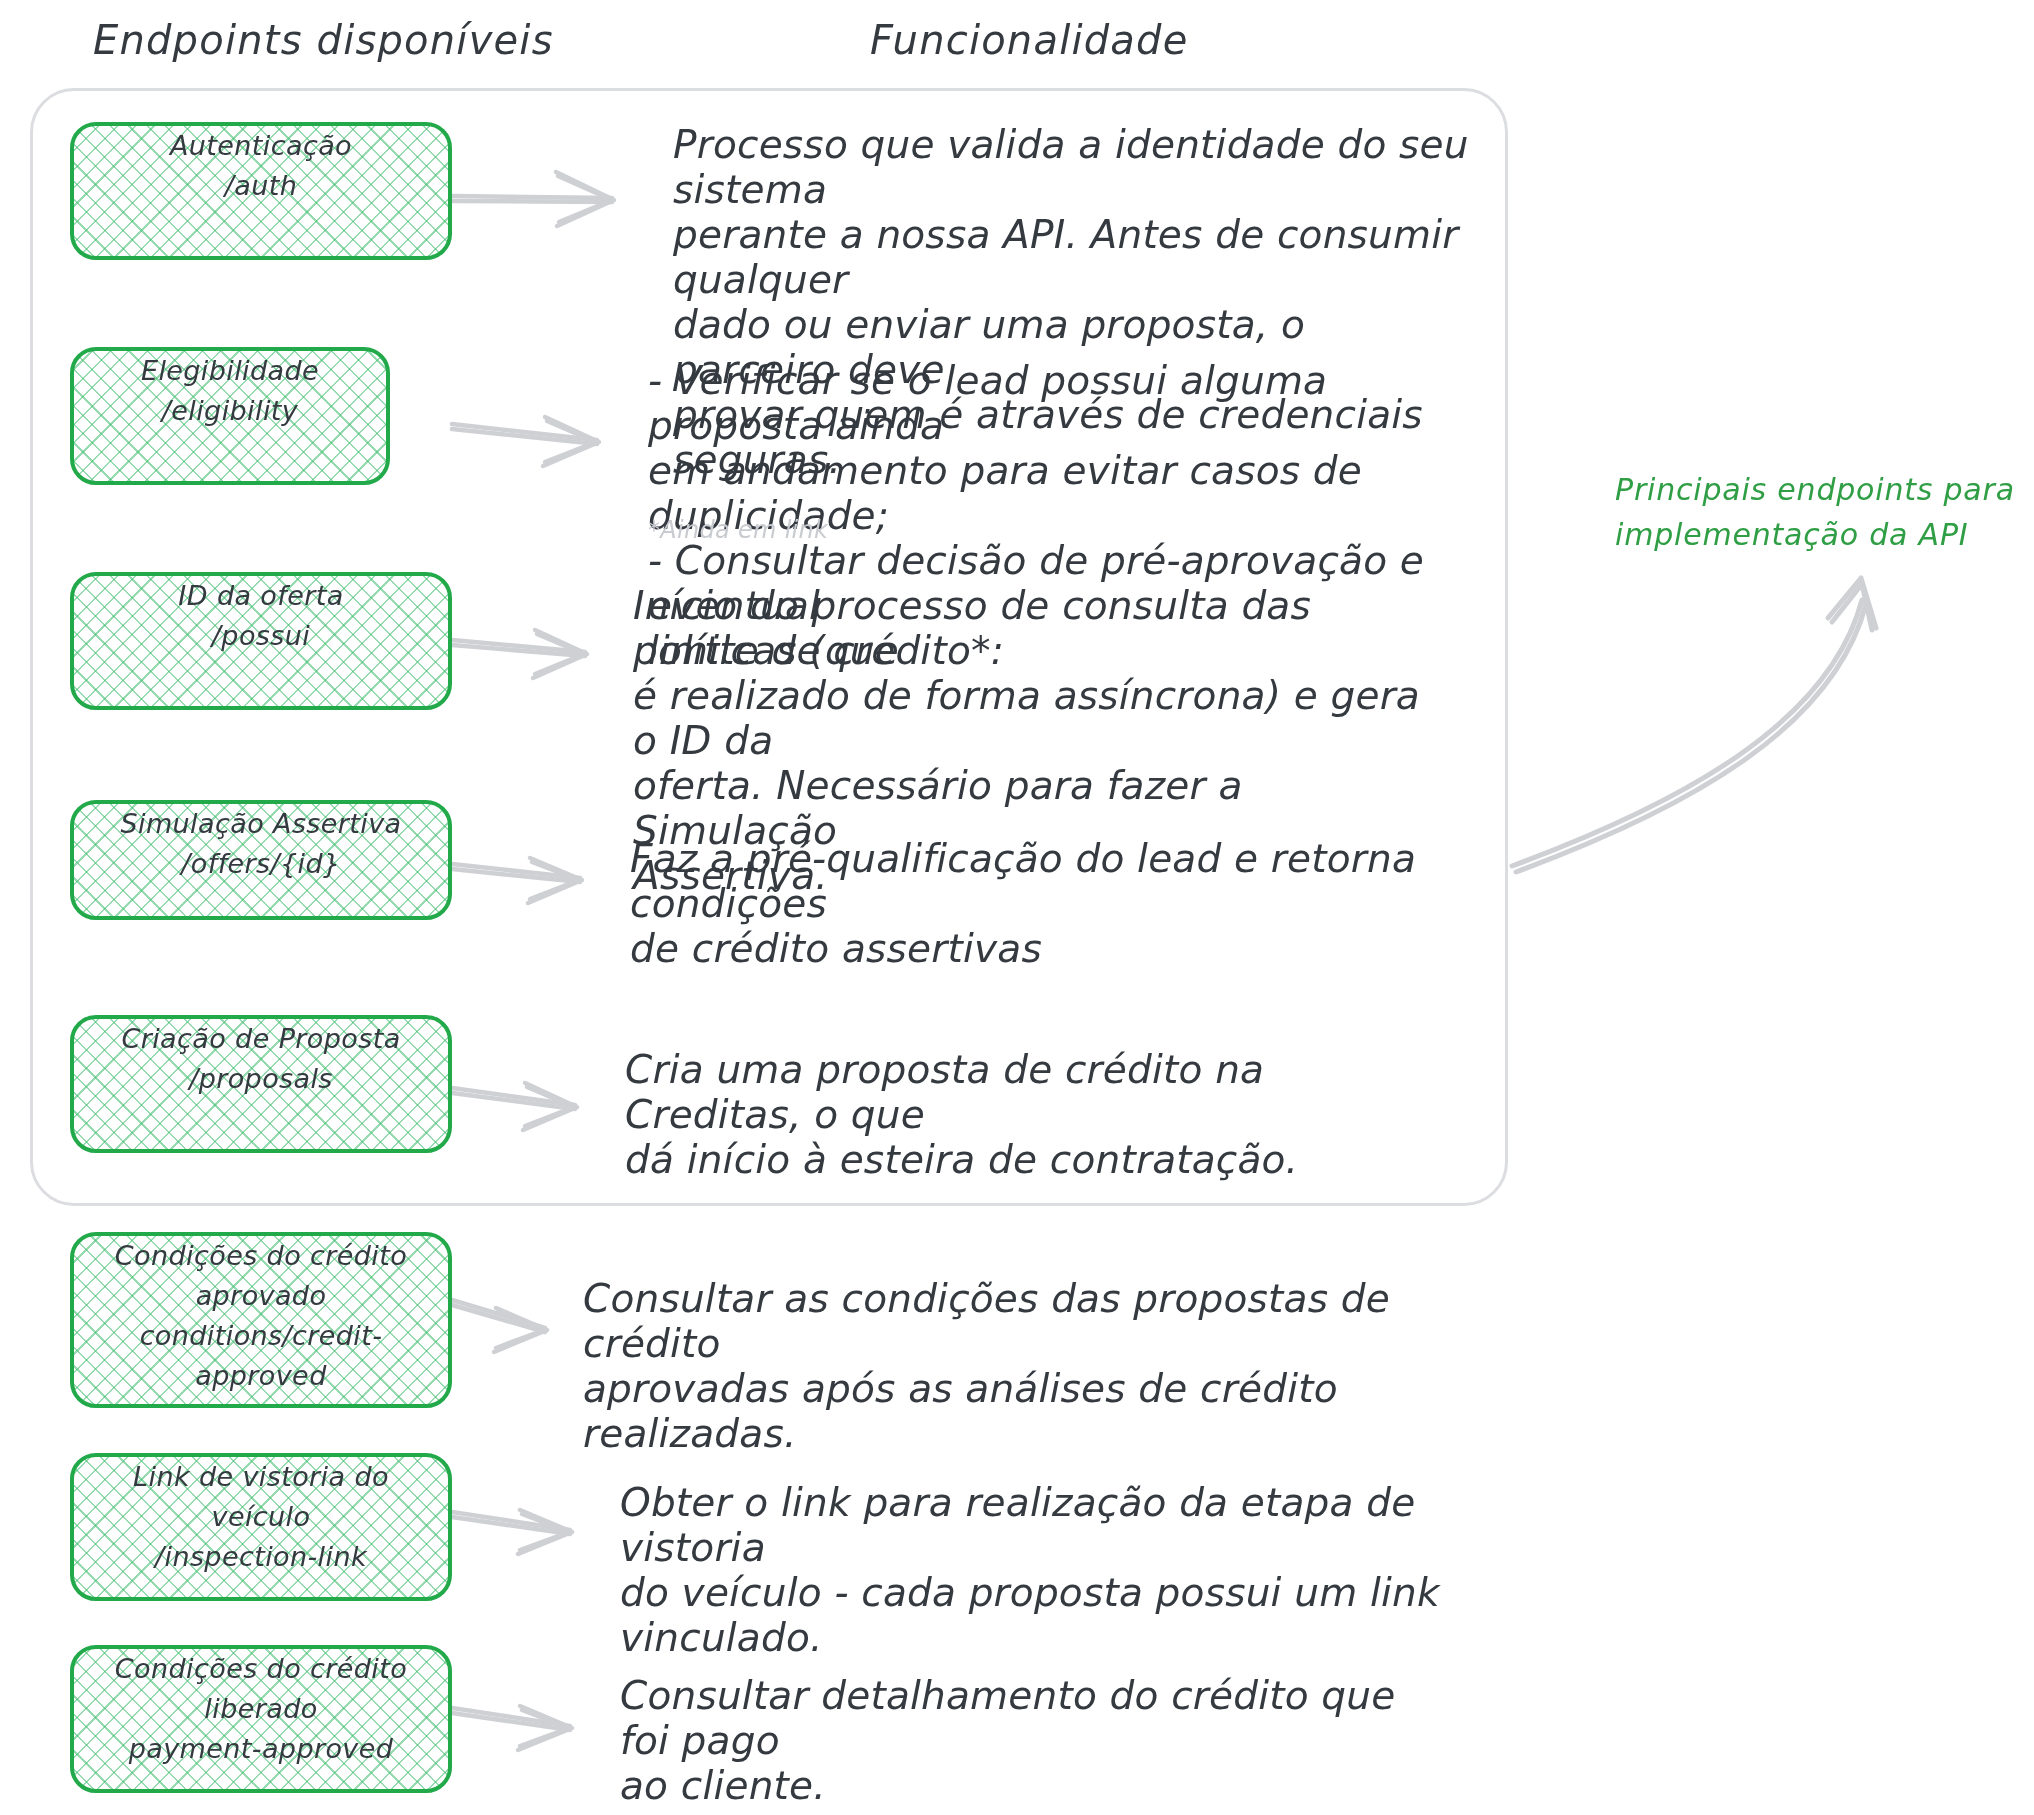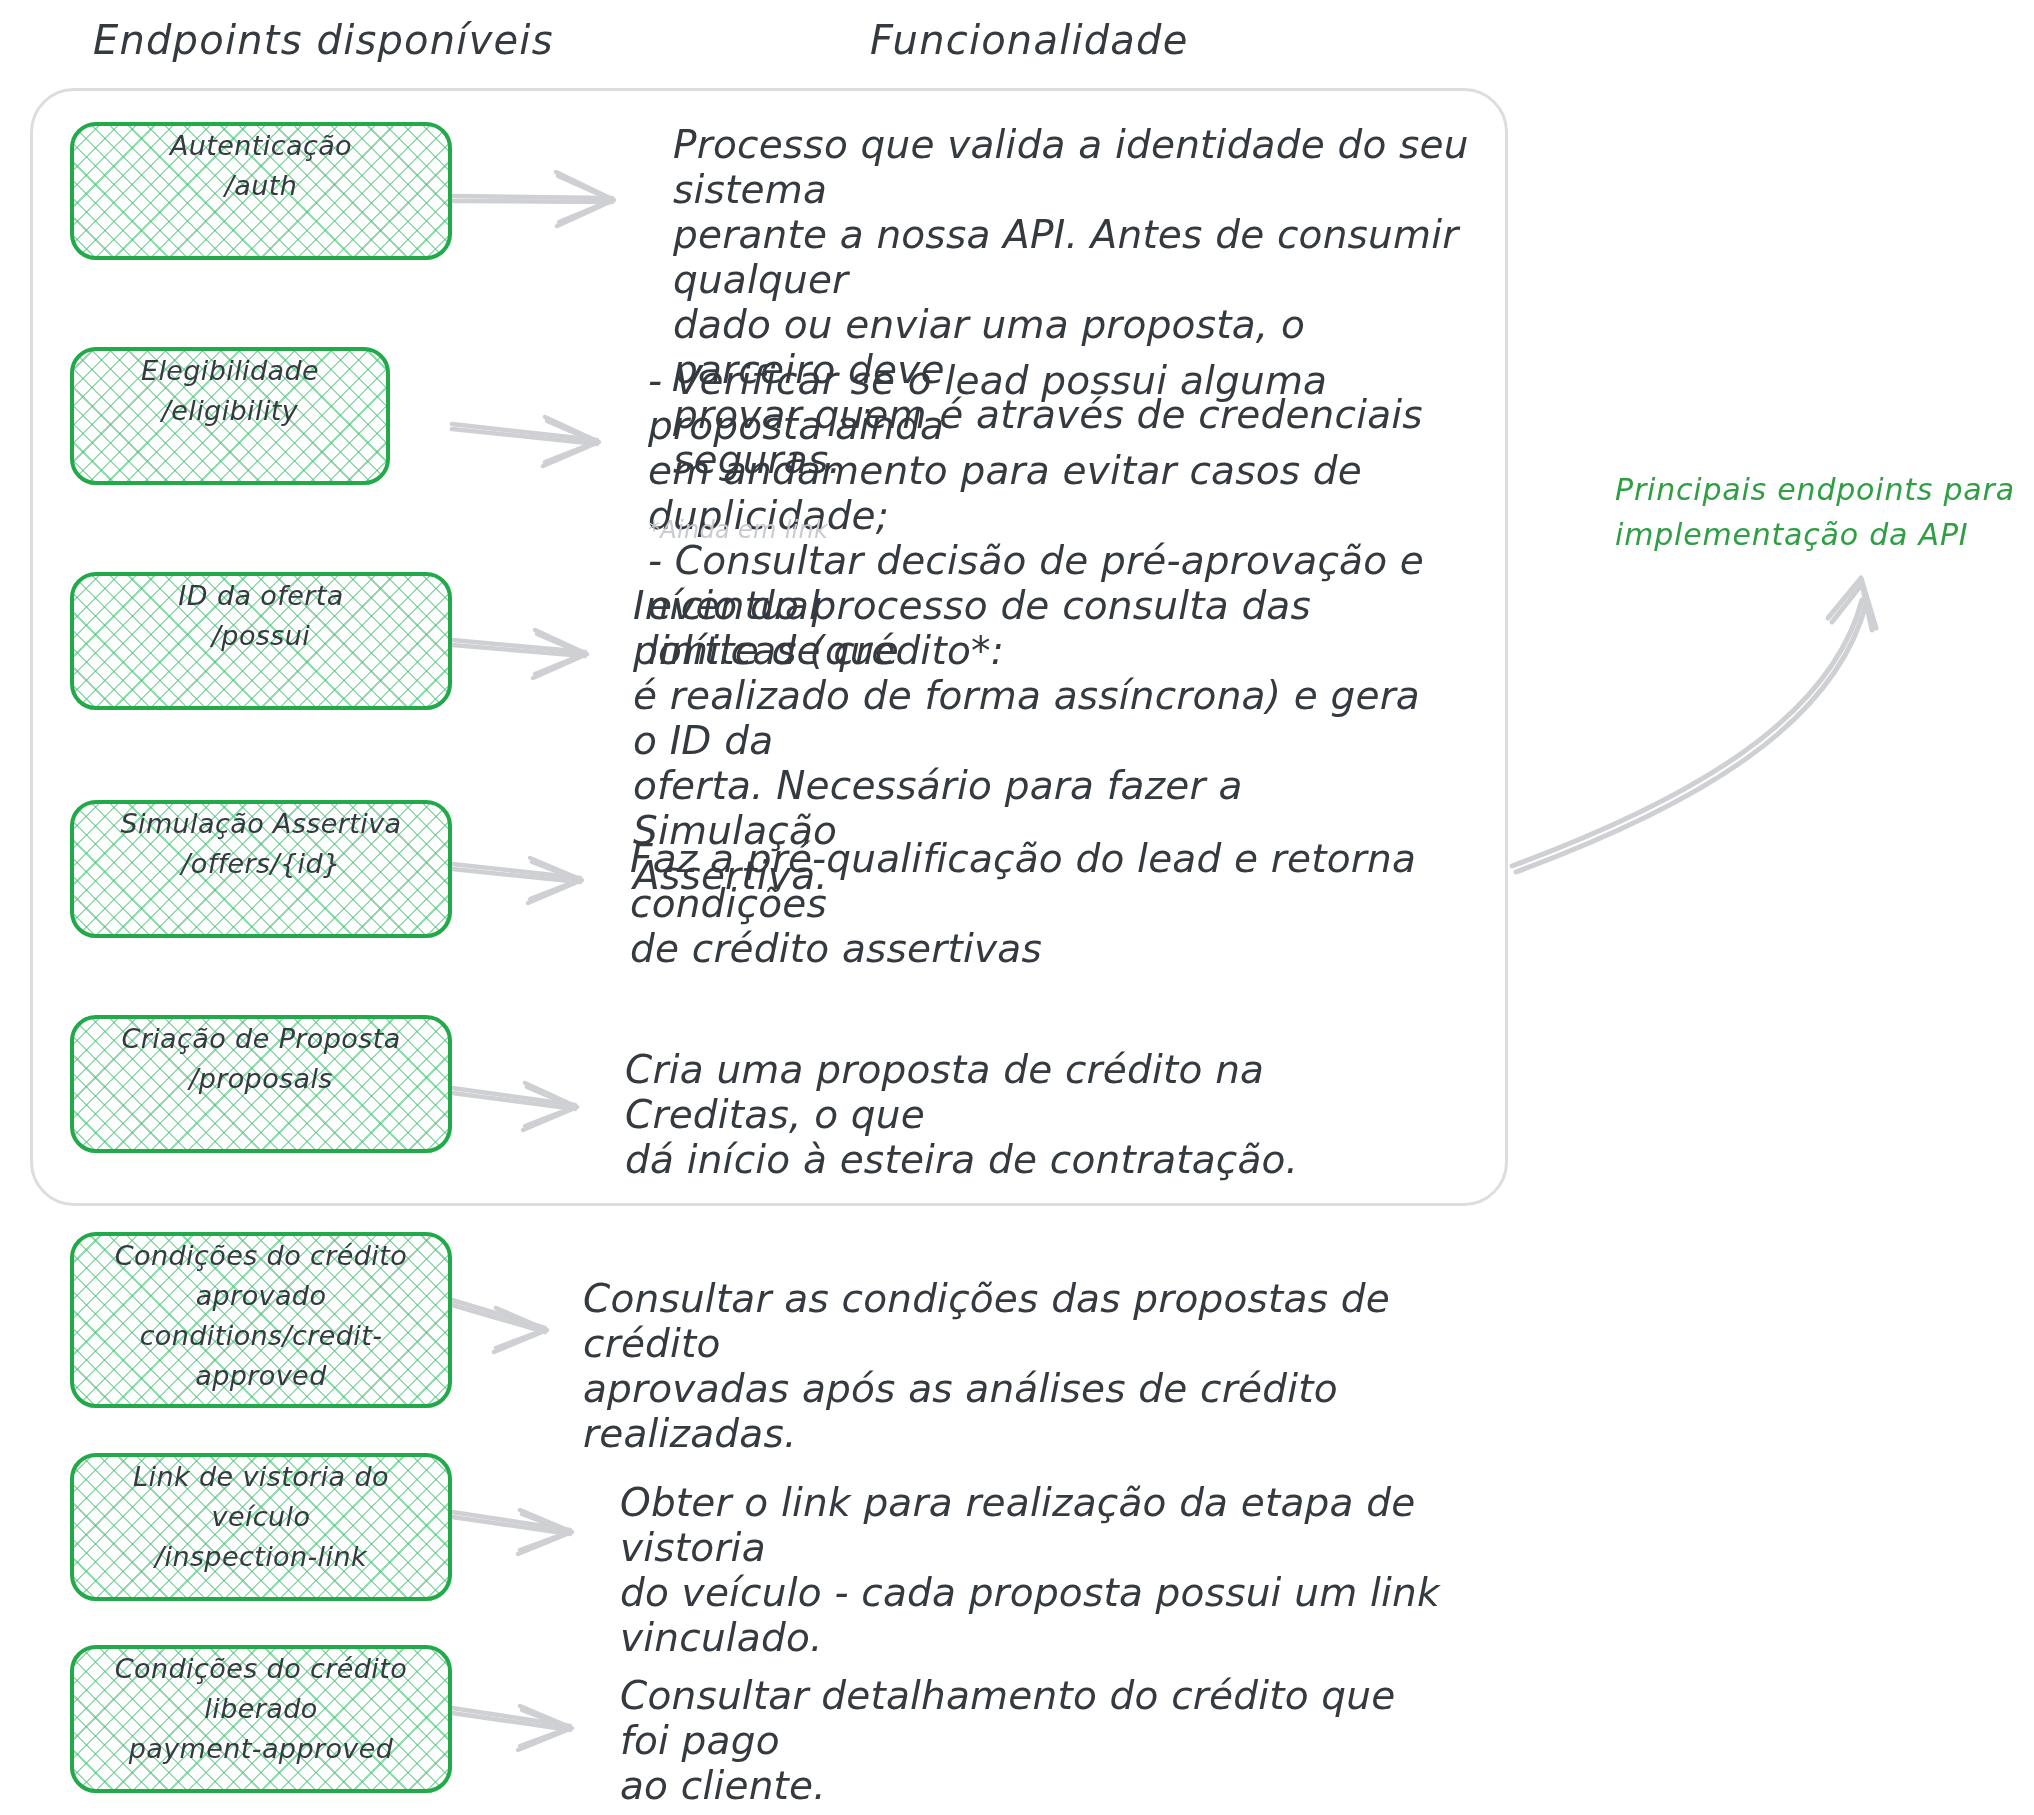--- a/index.html
+++ b/index.html
@@ -63,21 +63,21 @@
     white-space:pre-line;
     font-style:italic;
     letter-spacing:0.4px;
     padding:0 10px;
   }
 
   
   #node-0{left:62px;  top:122px;  width:382px; height:138px;}
   #node-1{left:62px;  top:347px;  width:320px; height:138px;}
   #node-2{left:62px;  top:572px;  width:382px; height:138px;}
-  #node-3{left:62px;  top:800px;  width:382px; height:138px;}
+  #node-3{left:62px;  top:800px;  width:382px; height:120px;}
   #node-4{left:62px;  top:1015px; width:382px; height:138px;}
   #node-5{left:62px;  top:1232px; width:382px; height:176px;}
   #node-6{left:62px;  top:1453px; width:382px; height:148px;}
   #node-7{left:62px;  top:1645px; width:382px; height:148px;}
 
   
   .desc{
     position:absolute;
     font-family:"DejaVu Sans", sans-serif;
     font-size:39px;

